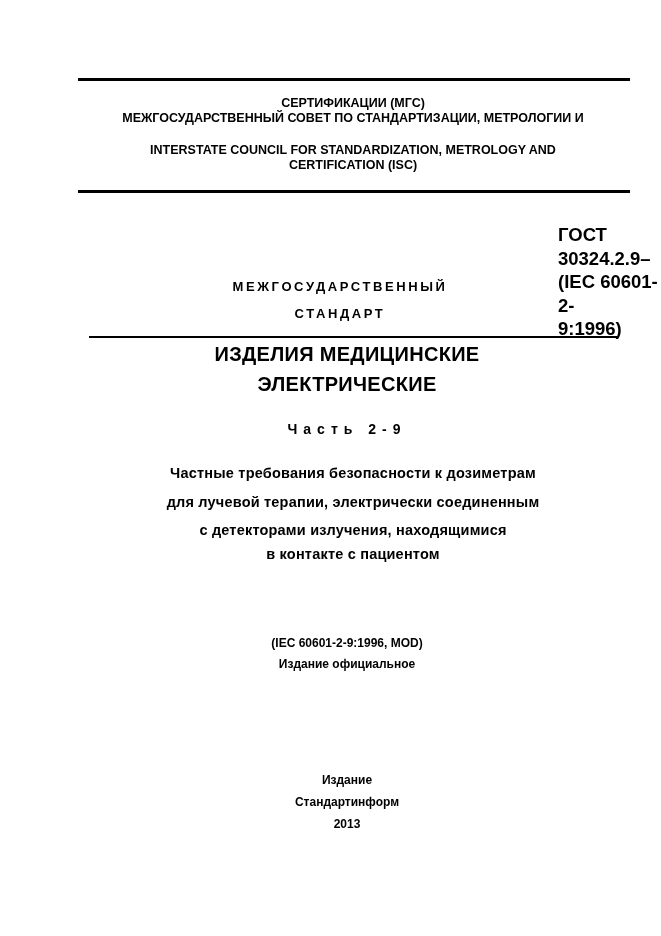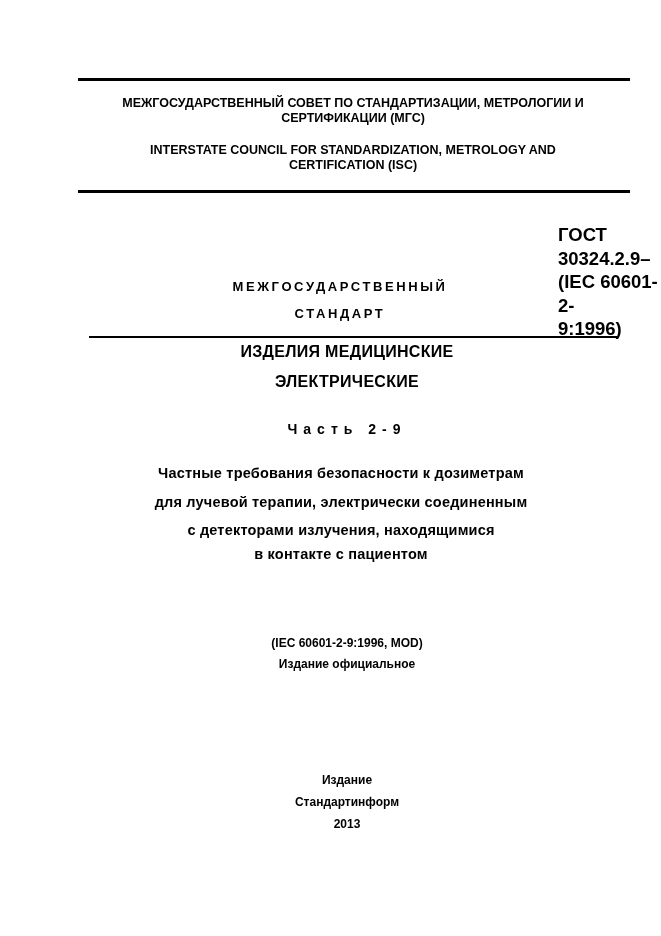--- a/index.html
+++ b/index.html
@@ -3,33 +3,33 @@
   <meta charset="utf-8">
   <style>
     html, body { margin: 0; padding: 0; background: #ffffff; }
     body { width: 661px; height: 936px; position: relative; overflow: hidden;
            font-family: "Liberation Sans", sans-serif; color: #000; font-weight: bold; }
     .rule { position: absolute; background: #000; }
     .c { position: absolute; text-align: center; white-space: nowrap; }
     .council { left: 80px; width: 546px; font-size: 12.5px; line-height: 15px; text-align: center; position: absolute; }
     .std { position: absolute; left: 190px; width: 300px; text-align: center; font-size: 13px; letter-spacing: 2.6px; margin-top: 37px; }
     .gost { position: absolute; left: 515px; top: 223px; font-size: 18.5px; line-height: 23.5px; margin-left: 43px; }
-    .title { left: 90px; width: 514px; font-size: 16px; letter-spacing: 0.3px; }
+    .title { left: 90px; width: 514px; font-size: 20px; letter-spacing: 0.3px; }
     .part { left: 90px; width: 514px; font-size: 14px; letter-spacing: 6px; }
-    .sub { left: 84px; width: 514px; font-size: 14.5px; letter-spacing: 0.2px; }
+    .sub { left: 96px; width: 514px; font-size: 14.5px; letter-spacing: 0.2px; }
     .small { left: 90px; width: 514px; font-size: 12px; }
   </style>
 </head>
 <body>
 
 <div class="rule" style="left:78px;top:78px;width:552px;height:3px;"></div>
 
 <div class="council" style="top:96px;">
+  <div>СЕРТИФИКАЦИИ (МГС)</div>
   <div>МЕЖГОСУДАРСТВЕННЫЙ СОВЕТ ПО СТАНДАРТИЗАЦИИ, МЕТРОЛОГИИ И</div>
-  <div>СЕРТИФИКАЦИИ (МГС)</div>
 </div>
 <div class="council" style="top:143px;">
   <div>INTERSTATE COUNCIL FOR STANDARDIZATION, METROLOGY AND</div>
   <div>CERTIFICATION (ISC)</div>
 </div>
 
 <div class="rule" style="left:78px;top:190px;width:552px;height:3px;"></div>
 
 <div class="std" style="top:242px;">МЕЖГОСУДАРСТВЕННЫЙ</div>
 <div class="std" style="top:269px;">СТАНДАРТ</div>

